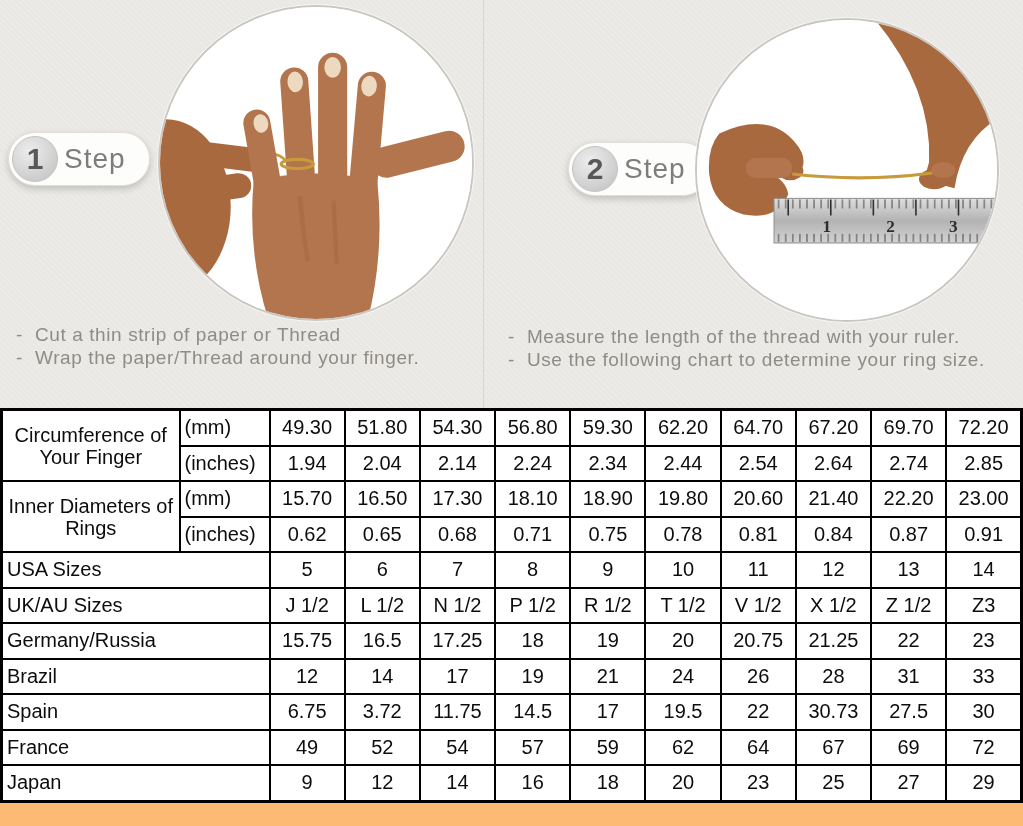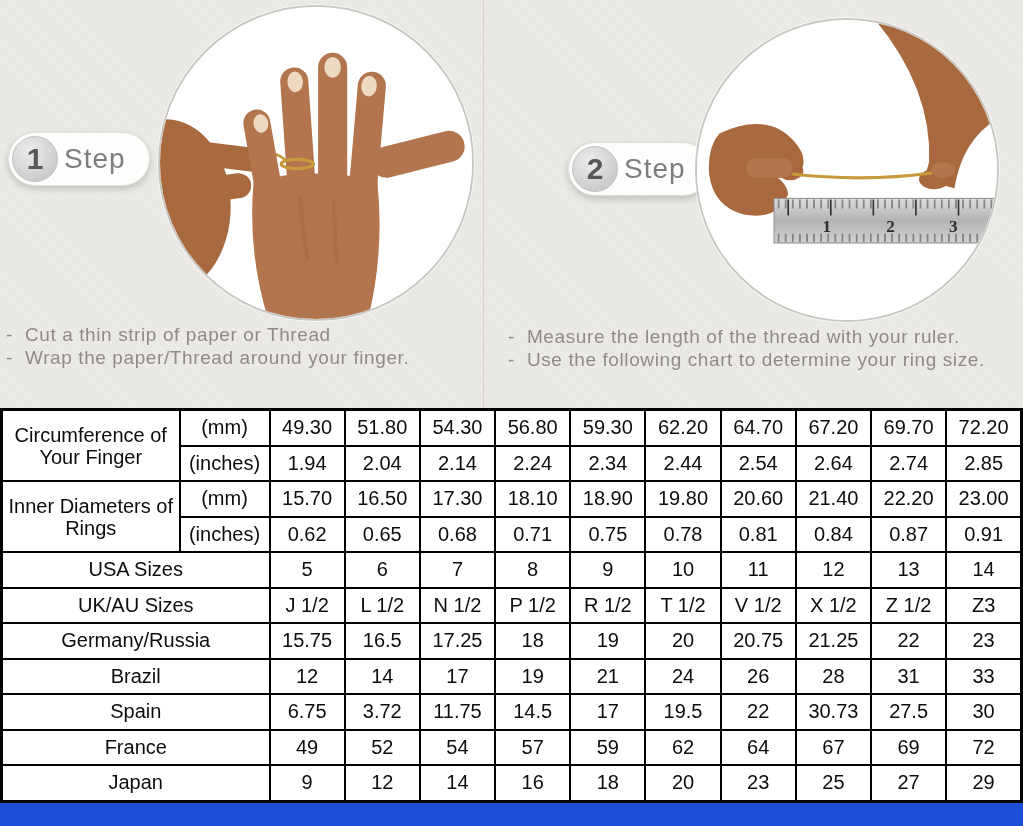--- a/index.html
+++ b/index.html
@@ -38,41 +38,41 @@
     width:44px;height:44px;margin-left:3px;border-radius:50%;
     background:radial-gradient(circle at 38% 32%, #ededed 0%, #d4d4d4 55%, #bfbfbf 100%);
     border:1px solid #c2c2c2;
     display:flex;align-items:center;justify-content:center;
     font-size:30px;font-weight:bold;color:#585858;
   }
   .step-word{
     margin-left:6px;font-size:28px;color:#7e7d7b;letter-spacing:1px;
   }
   .bullets{position:absolute;z-index:1;}
-  .bullets-1{left:6px;top:323px;width:470px;}
+  .bullets-1{left:16px;top:323px;width:470px;}
   .bullets-2{left:508px;top:325px;width:510px;}
   .bullet{
     font-size:19px;line-height:23px;color:#8f8c88;letter-spacing:.6px;
     white-space:nowrap;
   }
   .bullet::before{content:"-";margin-right:12px;}
   
-  .table-wrap{position:absolute;left:0;top:408px;width:1023px;height:418px;background:#1d4ed8;}
+  .table-wrap{position:absolute;left:0;top:408px;width:1023px;height:418px;background:#fdba74;}
   table.ring{
     border-collapse:collapse;table-layout:fixed;width:1023px;
     border:3px solid #000;
     font-family:"Liberation Sans",sans-serif;
   }
   table.ring td{
     border:2px solid #000;height:33.5px;padding:0 4px;
     font-size:20px;color:#0d0d0d;background:#fff;overflow:hidden;
   }
-  td.label-cell{text-align:center;padding-left:7px;}
+  td.label-cell{text-align:left;padding-left:7px;}
   td.label-center{text-align:center;line-height:22px;padding:0 2px;}
-  td.sub-cell{text-align:center;padding-left:8px;}
+  td.sub-cell{text-align:left;padding-left:8px;}
   td.value-cell{text-align:center;}
   td.shaded{background:#d9d9d9;}
 </style>
 </head>
 <body>
 
 <div class="page">
 
   <div class="top-area">
     <div class="panel-divider"></div>

